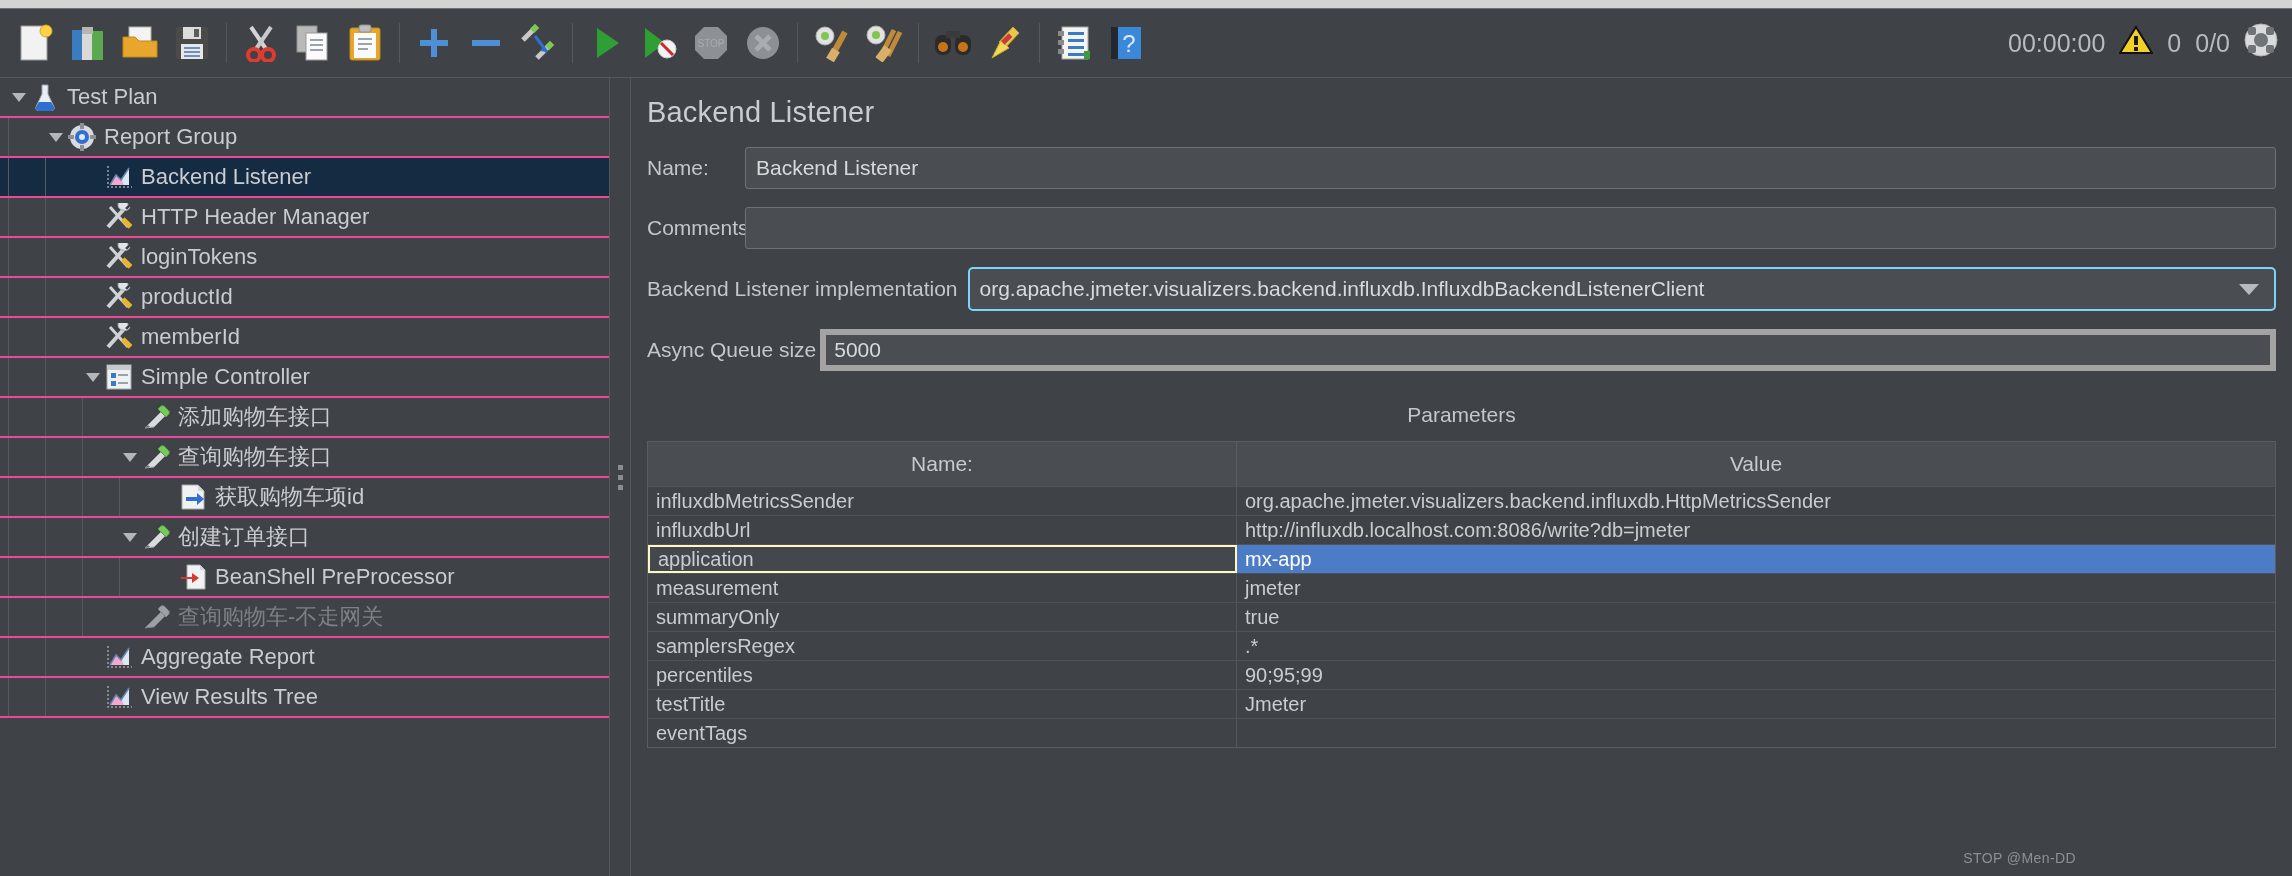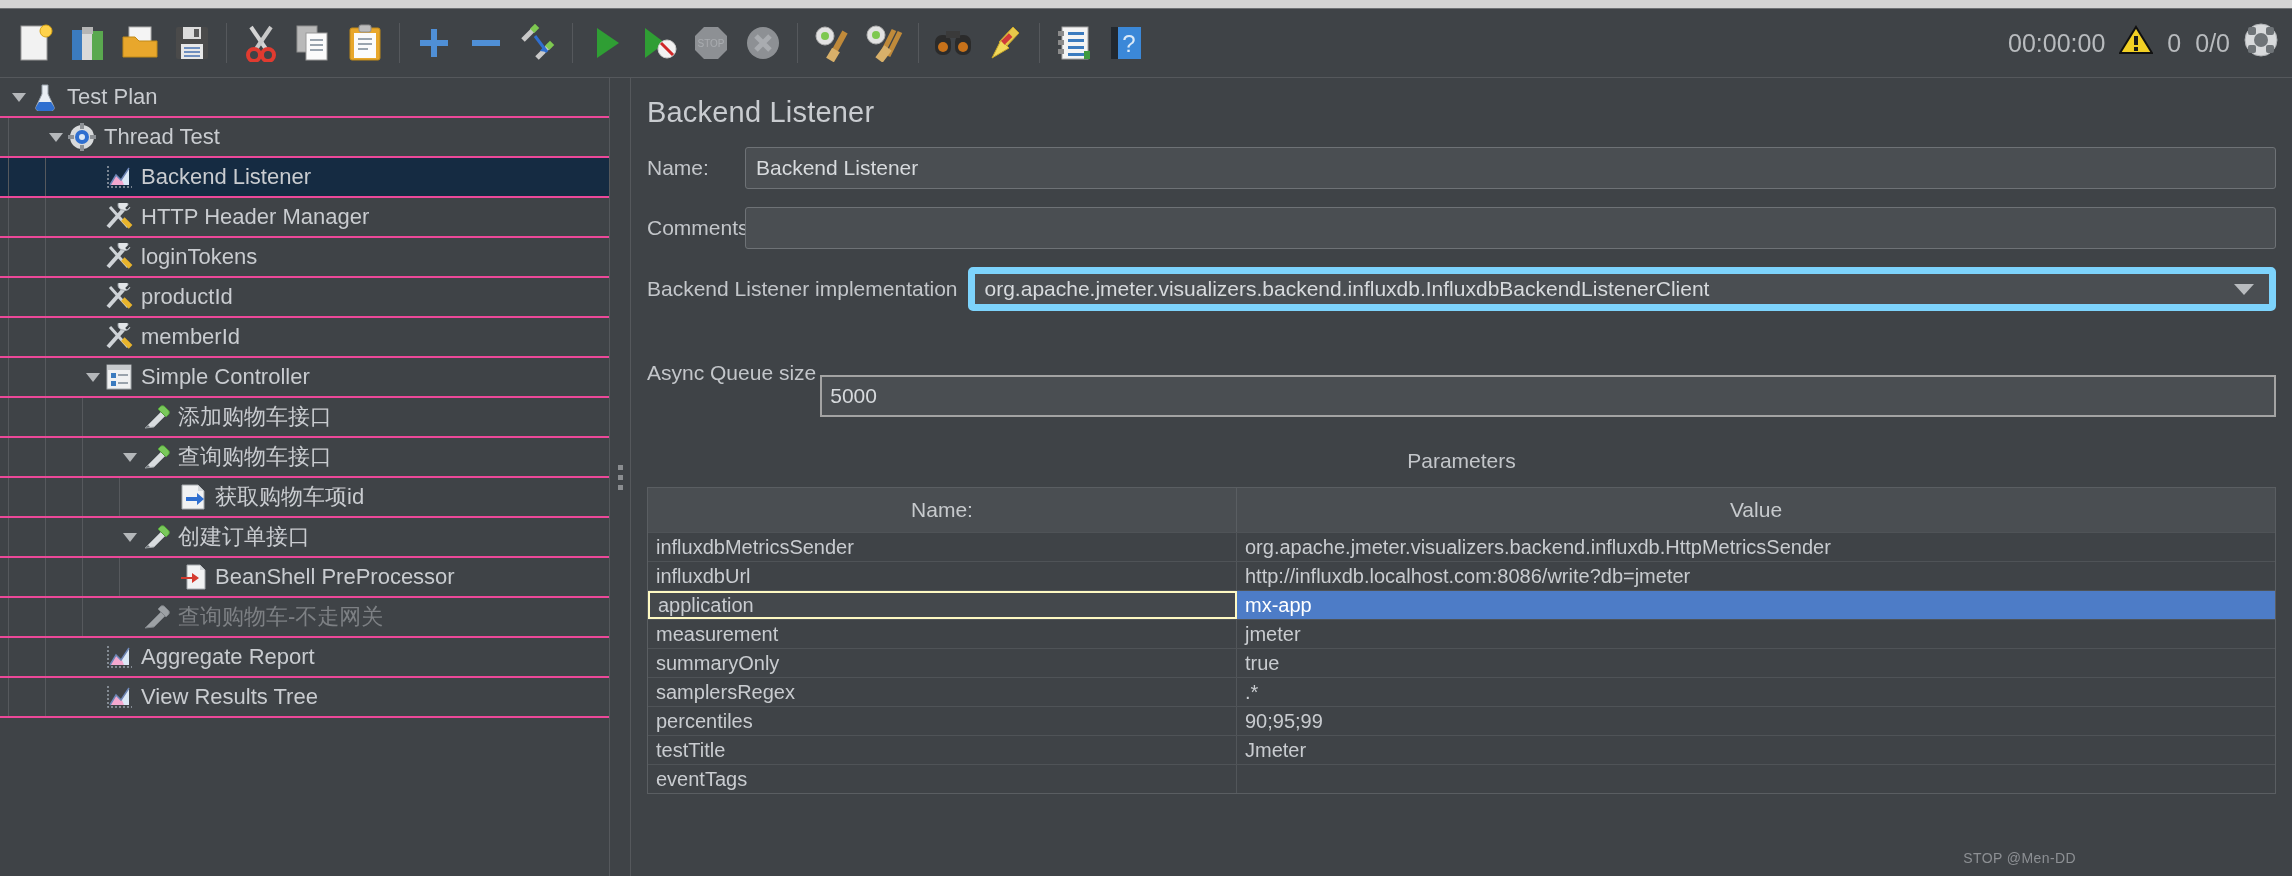--- a/index.html
+++ b/index.html
@@ -94,33 +94,33 @@
   .form-label.w-name { width: 98px; }
   .textfield {
     flex: 1 1 auto; height: 42px;
     background: #4a4e52; border: 1px solid #6e7276; border-radius: 3px;
     color: #d7dadd; font-size: 21px;
     display: flex; align-items: center; padding: 0 10px;
     font-family: "Liberation Sans", sans-serif;
   }
   .combofield {
     flex: 1 1 auto; height: 44px;
-    background: #4a4e52; border: 7px solid #7dd3fc; border-radius: 5px;
+    background: #4a4e52; border: 2px solid #7dd3fc; border-radius: 5px;
     color: #d7dadd; font-size: 21px;
     display: flex; align-items: center; padding: 0 10px;
     position: relative;
   }
   .combofield .arrow {
     position: absolute; right: 14px; top: 50%; transform: translateY(-50%);
   }
   .plain-field {
     flex: 1 1 auto; height: 42px;
-    background: #4a4e52; border: 2px solid #a3a3a3;
+    background: #4a4e52; border: 6px solid #a3a3a3;
     color: #d7dadd; font-size: 21px;
-    display: flex; align-items: center; padding: 0 8px; margin-top: 46px;
+    display: flex; align-items: center; padding: 0 8px;
   }
 
   .params-title {
     text-align: center; color: #c3c6ca; font-size: 21px; margin-top: 32px;
   }
 
   
   .ptable { margin: 14px 16px 0 16px; border: 1px solid #5a5e62; }
   .ptable .thead { display: flex; height: 44px; background: #4a4e52; }
   .ptable .thead .th {
@@ -403,21 +403,21 @@
             <g fill="#8d9196">
               <rect x="12" y="0" width="4" height="6"></rect>
               <rect x="12" y="22" width="4" height="6"></rect>
               <rect x="0" y="12" width="6" height="4"></rect>
               <rect x="22" y="12" width="6" height="4"></rect>
             </g>
             <circle cx="14" cy="14" r="7" fill="#2f6fd0"></circle>
             <circle cx="14" cy="14" r="3" fill="#dce8f6"></circle>
           </svg>
         </span>
-        <span class="tree-label">Thread Test</span>
+        <span class="tree-label">Report Group</span>
       </div>
       <div class="tree-row selected">
         <div class="tree-guides">
           <i style="left: 8px;"></i>
           <i style="left: 45px;"></i>
         </div>
         <span style="flex: 0 0 auto; width: 82px;"></span>
         <span class="twisty"></span>
         <span class="tree-icon">
           <svg width="28" height="26" viewBox="0 0 28 26">

